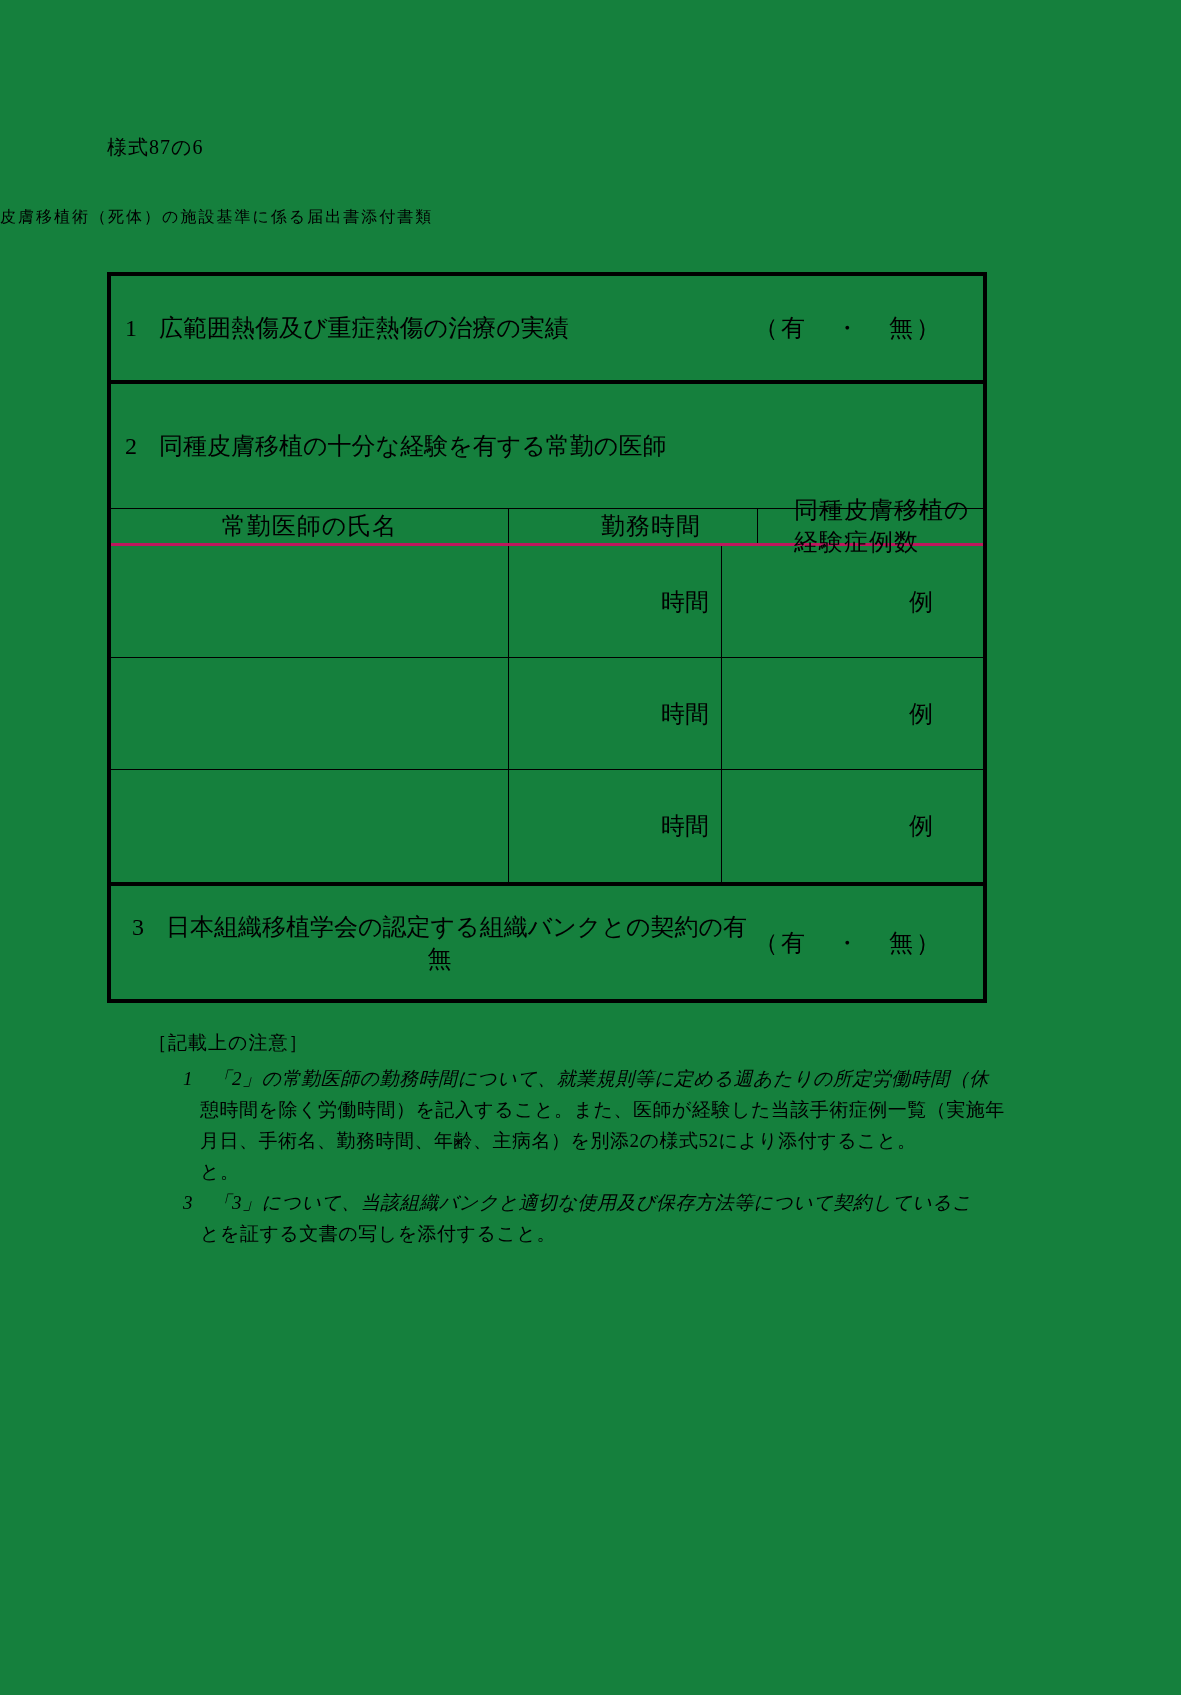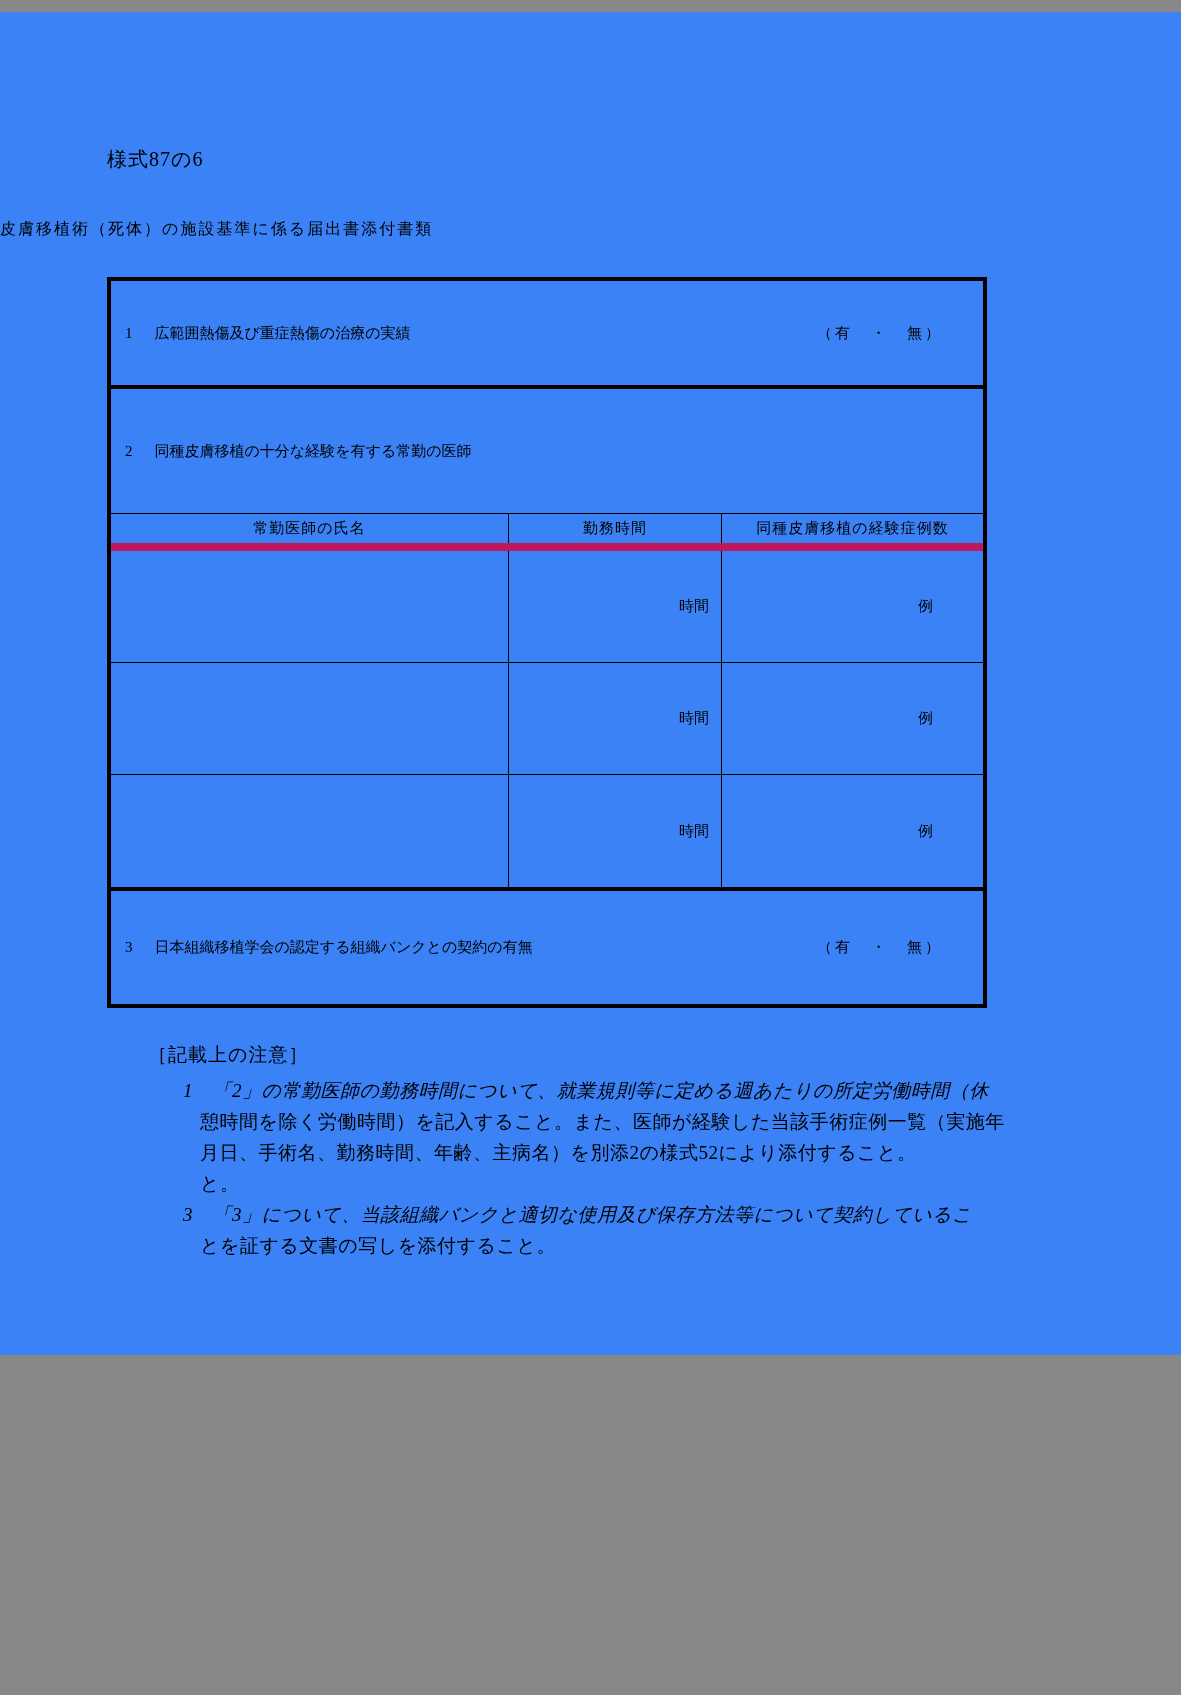--- a/index.html
+++ b/index.html
@@ -1,55 +1,55 @@
 <!DOCTYPE html>
 <html><head>
 <meta charset="utf-8">
 <style>
   html,body { margin:0; padding:0; background:#888; }
   .page {
     position:relative;
-    width:1181px; height:1343px;
-    margin:12px auto;
-    background:#3b82f6;
+    width:1181px; height:1695px;
+    margin:0 auto;
+    background:#15803d;
     color:#000;
     font-family:"Liberation Serif","DejaVu Serif",serif;
     overflow:hidden;
   }
   .form-number {
     position:absolute; left:107px; top:134px;
     font-size:20px; letter-spacing:1px;
   }
   .doc-title {
     position:absolute; top:207px; left:0; width:100%;
     text-align:left; font-size:16px; letter-spacing:2px;
   }
   .main-table {
-    position:absolute; left:107px; top:265px;
+    position:absolute; left:107px; top:272px;
     width:880px; height:731px;
     border:4px solid #000; box-sizing:border-box;
     display:flex; flex-direction:column;
-    font-size:15px;
+    font-size:24px;
   }
   .item-row {
     display:flex; align-items:center; justify-content:space-between;
     padding:0 40px 0 14px; box-sizing:border-box; flex:none;
   }
   .row-1 { height:108px; border-bottom:4px solid #000; }
   .row-2-label {
     height:124px; display:flex; align-items:center;
     padding-left:14px; box-sizing:border-box; flex:none;
   }
-  .row-3 { flex:1; }
+  .row-3 { flex:1;text-align:center; }
   .item-num { display:inline-block; margin-right:22px; }
   .options { letter-spacing:3px; white-space:nowrap; }
   .subtable { flex:none; border-top:1px solid #000; border-bottom:4px solid #000; }
   .sub-header {
     display:flex; height:37px;
-    border-bottom:8px solid #be185d; box-sizing:border-box;
+    border-bottom:3px solid #be185d; box-sizing:border-box;gap:36px;
   }
   .sub-header .cell {
     display:flex; align-items:center; justify-content:center;
     box-sizing:border-box; letter-spacing:1px;
   }
   .sub-row {
     display:flex; height:112px;
     border-bottom:1px solid #000; box-sizing:border-box;
   }
   .sub-row:last-child { border-bottom:none; }

